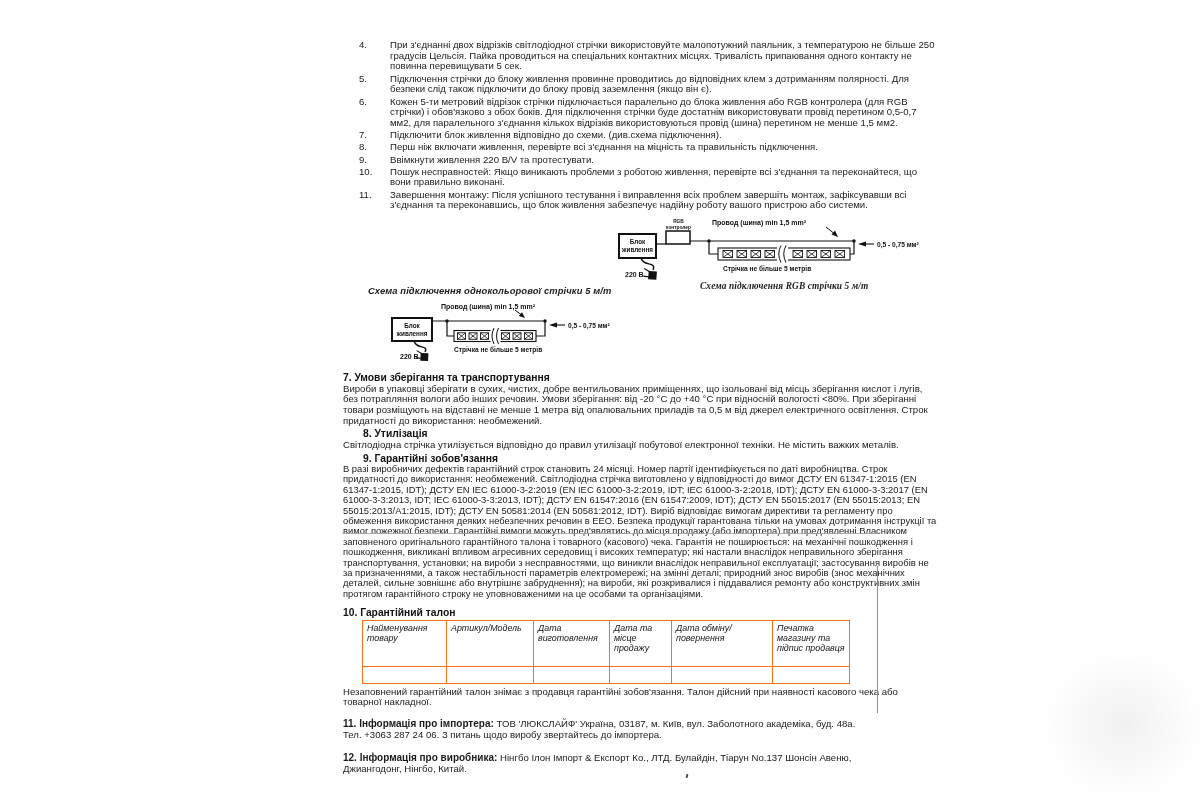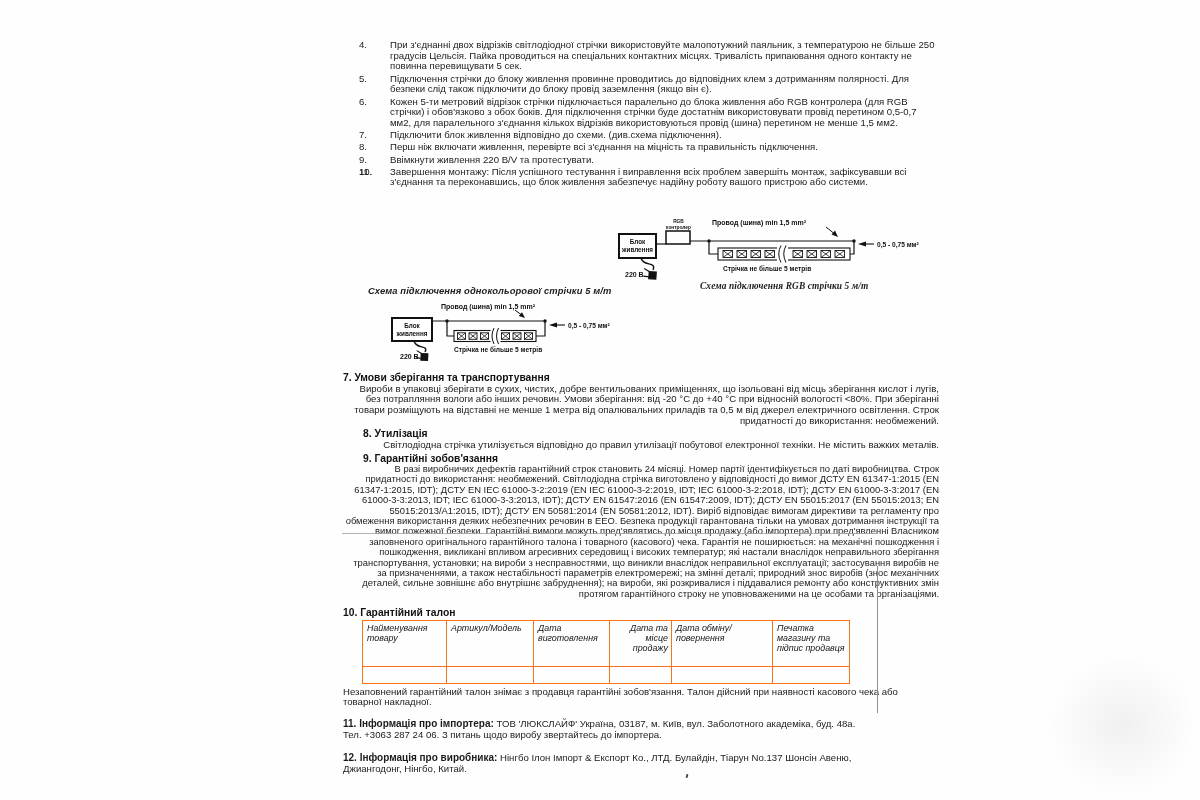--- a/index.html
+++ b/index.html
@@ -10,21 +10,21 @@
   ol.instr{list-style:none;margin:0;padding:0;}
   ol.instr li{position:relative;padding-left:47px;margin-bottom:1.5px;font-size:9.6px;line-height:10.7px;color:#1b1b1b;}
   ol.instr .num{position:absolute;left:16px;top:0;width:26px;text-align:left;}
   
   .diagram-caption{position:absolute;font-style:italic;font-size:9.4px;font-weight:bold;color:#222;letter-spacing:.1px;}
   svg{overflow:visible;}
   svg text{font-family:"Liberation Sans",sans-serif;fill:#111;}
   
   .txtblock{position:absolute;left:343px;width:596px;}
   .sec-h{font-size:10.3px;font-weight:bold;line-height:11px;color:#111;}
-  .sec-p{font-size:9.6px;line-height:10.7px;margin-top:0.5px;color:#1b1b1b;text-align:right;}
+  .sec-p{font-size:9.6px;line-height:10.7px;margin-top:0.5px;color:#1b1b1b;}
   .mt2{margin-top:2px;margin-left:20px;}
   #s9-body{font-size:9.4px;line-height:10.4px;height:145px;overflow:hidden;letter-spacing:0;}
   
   table.war{border-collapse:collapse;margin-left:19px;margin-top:1.5px;}
   table.war th,table.war td{border:1px solid #f97316;vertical-align:top;text-align:left;
     font-size:8.9px;font-weight:normal;line-height:10px;padding:2px 3px 2px 4px;color:#151515;font-style:italic;}
   table.war{border:1.5px solid #222;}
   table.war .r2 td{height:12px;}
   .note{font-size:9.6px;line-height:10.7px;margin-top:3px;color:#1b1b1b;}
   .info-p{font-size:9.6px;line-height:11px;color:#1b1b1b;}
@@ -44,21 +44,21 @@
 <div id="page">
 
   <div id="list-block">
     <ol class="instr">
       <li><span class="num">4.</span><span>При з'єднанні двох відрізків світлодіодної стрічки використовуйте малопотужний паяльник, з температурою не більше 250 градусів Цельсія. Пайка проводиться на спеціальних контактних місцях. Тривалість припаювання одного контакту не повинна перевищувати 5 сек.</span></li>
       <li><span class="num">5.</span><span>Підключення стрічки до блоку живлення провинне проводитись до відповідних клем з дотриманням полярності. Для безпеки слід також підключити до блоку провід заземлення (якщо він є).</span></li>
       <li><span class="num">6.</span><span>Кожен 5-ти метровий відрізок стрічки підключається паралельно до блока живлення або RGB контролера (для RGB стрічки) і обов'язково з обох боків. Для підключення стрічки буде достатнім використовувати провід перетином 0,5-0,7 мм2, для паралельного з'єднання кількох відрізків використовуються провід (шина) перетином не менше 1,5 мм2.</span></li>
       <li><span class="num">7.</span><span>Підключити блок живлення відповідно до схеми. (див.схема підключення).</span></li>
       <li><span class="num">8.</span><span>Перш ніж включати живлення, перевірте всі з'єднання на міцність та правильність підключення.</span></li>
       <li><span class="num">9.</span><span>Ввімкнути живлення 220 В/V та протестувати.</span></li>
-      <li><span class="num">10.</span></li>
+      <li><span class="num">10.</span><span>Пошук несправностей: Якщо виникають проблеми з роботою живлення, перевірте всі з'єднання та переконайтеся, що вони правильно виконані.</span></li>
       <li><span class="num">11.</span><span>Завершення монтажу: Після успішного тестування і виправлення всіх проблем завершіть монтаж, зафіксувавши всі з'єднання та переконавшись, що блок живлення забезпечує надійну роботу вашого пристрою або системи.</span></li>
     </ol>
   </div>
 
   <svg style="position:absolute;left:608px;top:215px;" width="340" height="68" viewBox="0 0 340 68">
 
     <g>
       <rect x="11" y="19" width="37" height="24" fill="#fff" stroke="#111" stroke-width="2"></rect>
       <text x="29.5" y="28.5" font-size="6.3" font-weight="bold" text-anchor="middle">Блок</text>
       <text x="29.5" y="37" font-size="6.3" font-weight="bold" text-anchor="middle">живлення</text>
@@ -192,21 +192,21 @@
   </div>
 
   <div class="txtblock" style="top:607px;">
     <div class="sec-h">10. Гарантійний талон</div>
     <table class="war">
       <tbody>
           <tr style="height:46px;">
         <th style="width:76px;">Найменування товару</th>
         <th style="width:79px;">Артикул/Модель</th>
         <th style="width:68px;">Дата виготовлення</th>
-        <th style="width:54px;text-align:right;">Дата та місце продажу</th>
+        <th style="width:54px;">Дата та місце продажу</th>
         <th style="width:93px;">Дата обміну/повернення</th>
         <th style="width:69px;">Печатка магазину та підпис продавця</th>
       </tr>
       <tr class="r2">
         <td></td>
         <td></td>
         <td></td>
         <td></td>
         <td></td>
         <td></td>

